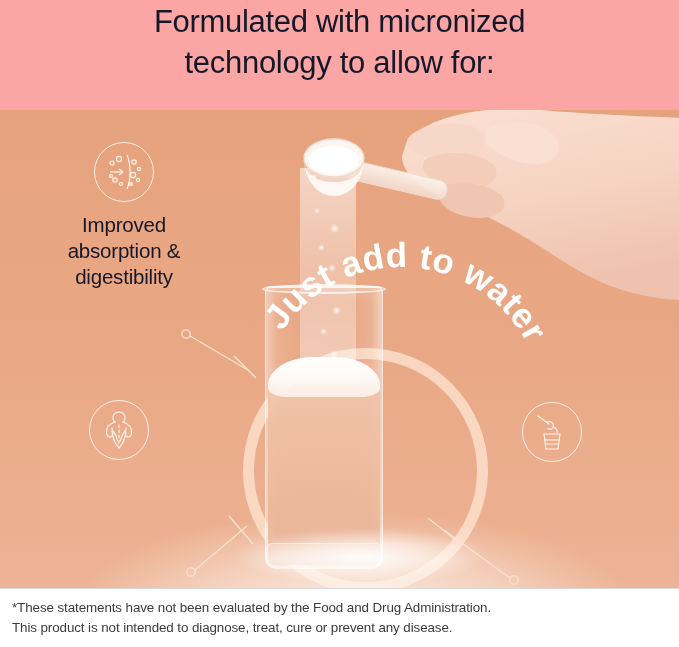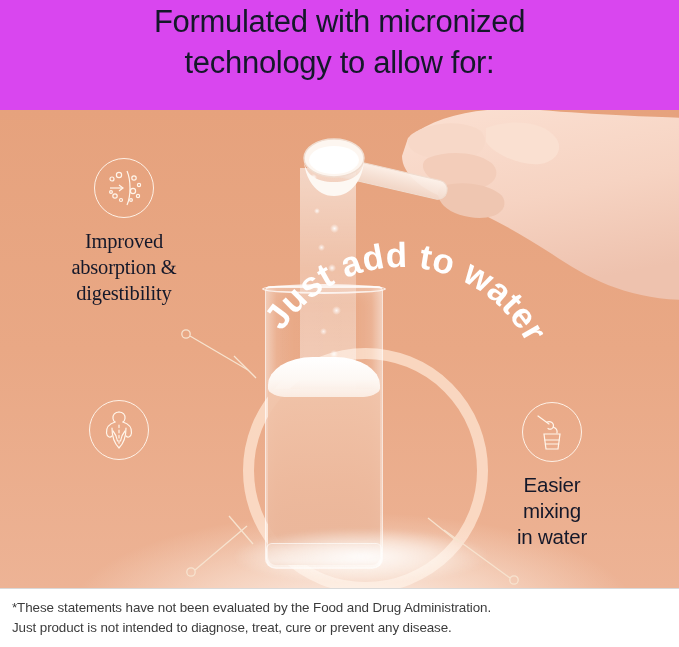--- a/index.html
+++ b/index.html
@@ -7,21 +7,21 @@
     width: 679px; height: 647px;
     background: #ffffff;
     font-family: "Liberation Sans", sans-serif;
     overflow: hidden;
   }
   #page { position: relative; width: 679px; height: 647px; background: #fff; }
 
   
   .header {
     position: absolute; left: 0; top: 0; width: 679px; height: 110px;
-    background: #d946ef;
+    background: #fca5a5;
     display: flex; align-items: flex-start; justify-content: center;
     padding-top: 2px;
   }
   .headline {
     color: #141829;
     font-size: 31px;
     line-height: 1.32;
     text-align: center;
     letter-spacing: -0.3px;
     white-space: pre-line;
@@ -148,21 +148,21 @@
   .feature .label {
     color: #14182a;
     font-size: 20.5px;
     line-height: 1.28;
     text-align: center;
     white-space: pre-line;
     letter-spacing: -.2px;
   }
   .feature .label .star { font-size: 13px; vertical-align: super; }
 
-  #feature-absorption { left: 18px; top: 48px; width: 212px; font-family: Liberation Serif, serif; }
+  #feature-absorption { left: 18px; top: 32px; width: 212px; }
   #feature-bioavailability { left: 8px; top: 290px; width: 222px; }
   #feature-mixing { left: 472px; top: 292px; width: 160px; }
 
   
   .leader { position: absolute; z-index: 8; }
   #leader-absorption { left: 180px; top: 212px; }
   #leader-bioavailability { left: 185px; top: 400px; }
   #leader-mixing { left: 420px; top: 398px; }
 
   
@@ -323,23 +323,20 @@
           <g fill="none" stroke="#fff5ea" stroke-width="1.2" stroke-linecap="round">
             <line x1="6" y1="5" x2="17" y2="13"></line>
             <path d="M15 11 C19 10 22 12 21.5 15.5 C21 18 18 19 16 17.5"></path>
             <path d="M21 16 C24 17 25.5 19.5 25 22"></path>
             <path d="M12 23 L28 23 L26 38 L14 38 Z"></path>
             <line x1="12.8" y1="29" x2="27.2" y2="29"></line>
             <line x1="13.4" y1="33" x2="26.6" y2="33"></line>
           </g>
         </svg>
       </div>
-      <div class="label">Easier
-mixing
-in water</div>
     </div>
   </div>
 
   <div class="footer">
     <p>*These statements have not been evaluated by the Food and Drug Administration.
- Just product is not intended to diagnose, treat, cure or prevent any disease.</p>
+ This product is not intended to diagnose, treat, cure or prevent any disease.</p>
   </div>
 </div>
 
 </body></html>

